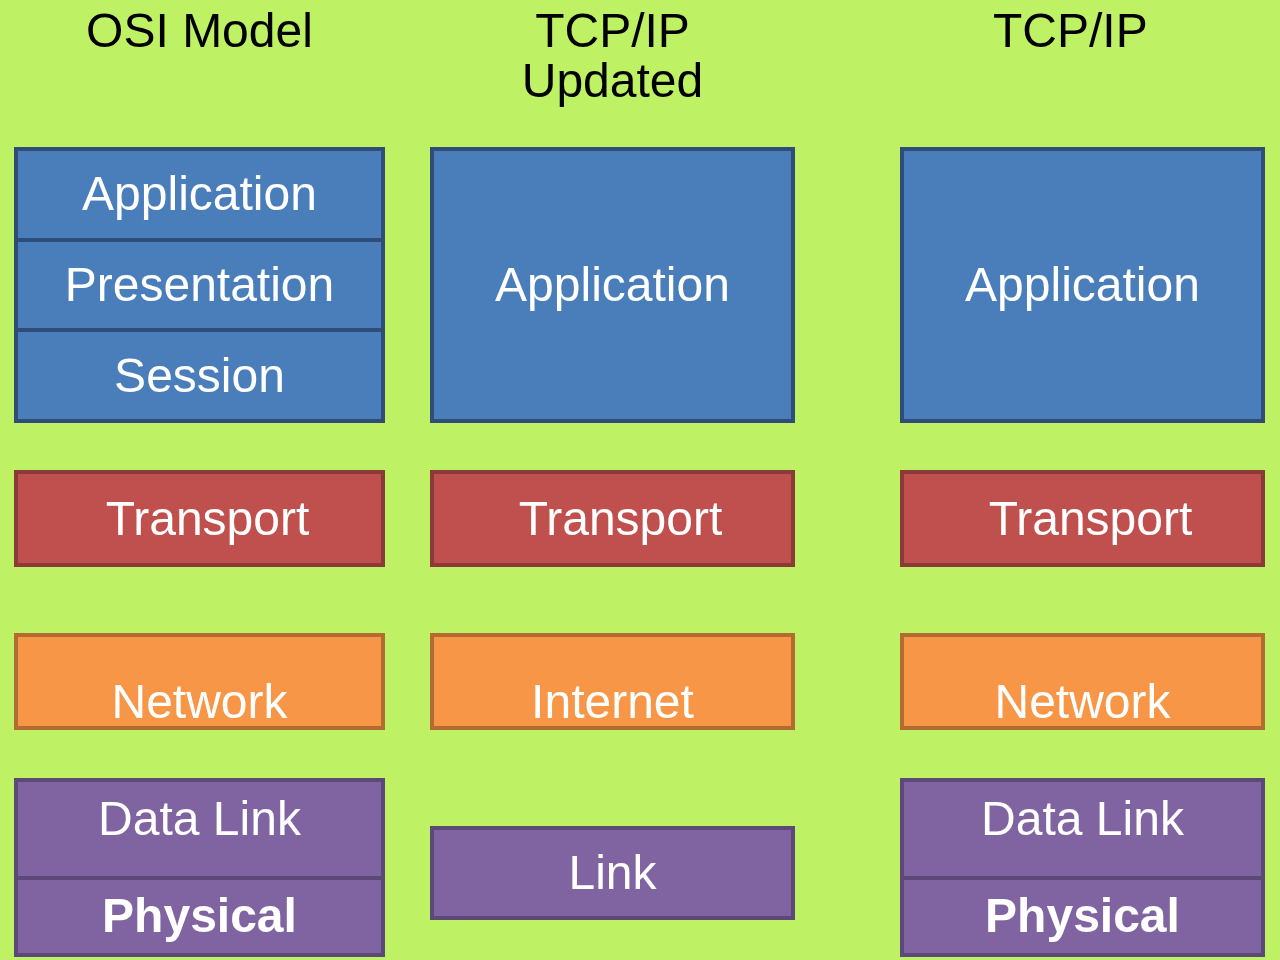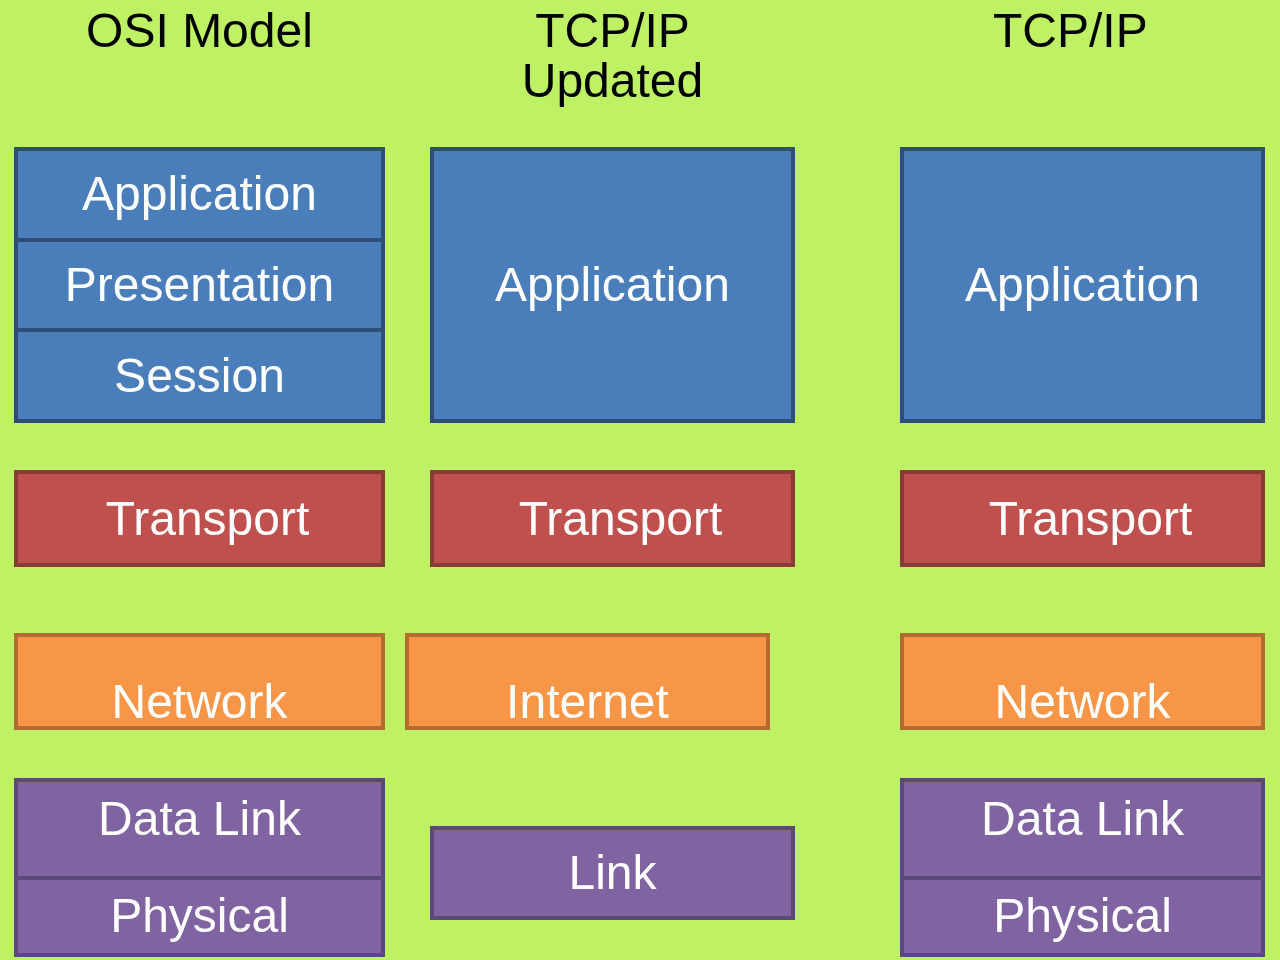--- a/index.html
+++ b/index.html
@@ -54,21 +54,21 @@
     font-size: 48px;
     line-height: 1;
     white-space: nowrap;
   }
 
   .blue   { background: #4A7EBB; border-color: #2F4D76; }
   .blue   .row + .row { border-top-color: #2F4D76; }
   .red    { background: #C0504D; border-color: #8A3A37; padding-left: 16px; }
   .orange { background: #F79646; border-color: #B26B31; align-items: flex-end; }
   .purple { background: #8064A2; border-color: #5C4978; gap: 20px; }
-  .purple .row + .row { border-top-color: #5C4978; }
+  .purple .row + .row { border-top-color: #5C4978; font-weight: bold; }
 </style>
 </head>
 <body>
 
 <div class="canvas">
 
   <div class="hdr" style="left:14px; width:371px;">OSI Model</div>
 
   <div class="hdr" style="left:430px; width:365px;">
     <div>TCP/IP</div>
@@ -109,21 +109,21 @@
   </div>
 
   <div class="box blue" style="left:430px; top:147px; width:365px; height:276px;">
     <span class="label">Application</span>
   </div>
 
   <div class="box red" style="left:430px; top:470px; width:365px; height:97px;">
     <span class="label">Transport</span>
   </div>
 
-  <div class="box orange" style="left:405px; top:633px; width:365px; height:97px;">
+  <div class="box orange" style="left:430px; top:633px; width:365px; height:97px;">
     <span class="label">Internet</span>
   </div>
 
   <div class="box purple" style="left:430px; top:778px; width:365px; height:94px;margin-top:48px;">
     <span class="label">Link</span>
   </div>
 
   <div class="box blue" style="left:900px; top:147px; width:365px; height:276px;">
     <span class="label">Application</span>
   </div>

